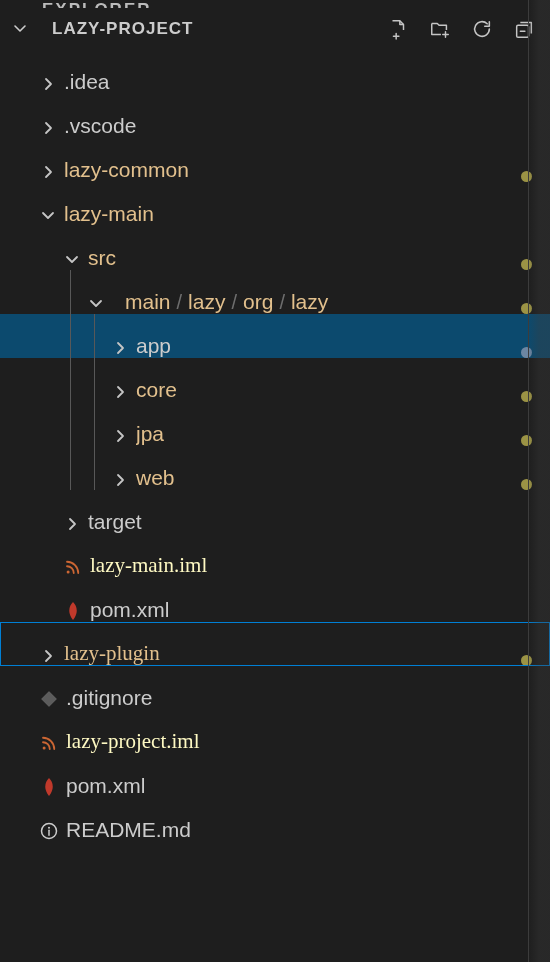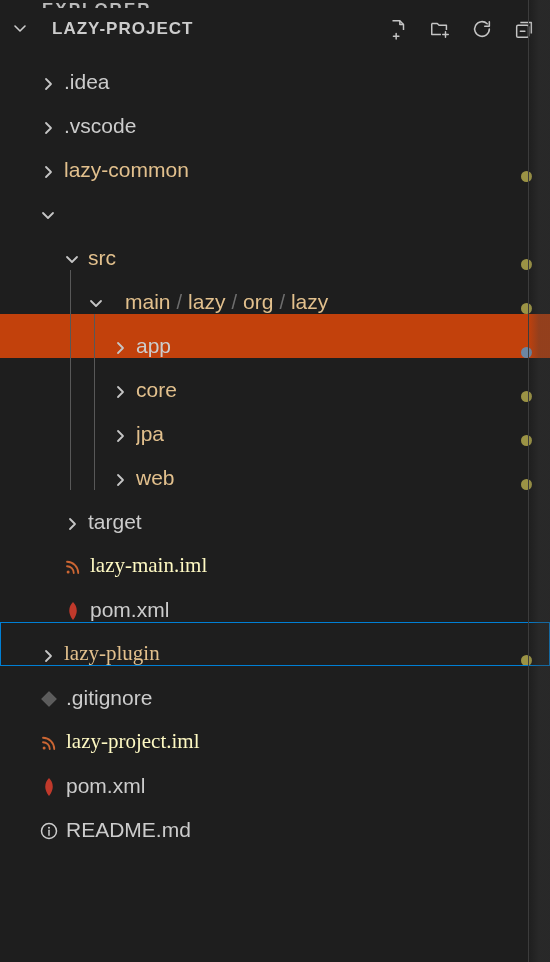--- a/index.html
+++ b/index.html
@@ -65,21 +65,21 @@
     width: 100%;
   }
   .row {
     display: flex;
     align-items: flex-end;
     height: 44px;
     position: relative;
     cursor: pointer;
   }
   .row.selected {
-    background: #c2410c;
+    background: #0c4a6e;
   }
   .row.outlined {
     outline: 1px solid #007fd4;
     outline-offset: -1px;
     font-family: Liberation Serif, serif;
   }
 
   .indent {
     display: inline-block;
     height: 100%;
@@ -228,20 +228,21 @@
       <span class="label yellow">lazy-common</span>
       <span class="status-dot dot-olive"></span>
     </div>
     <div class="row">
       <span class="indent" style="width: 38px;"></span>
       <span class="chevron">
         <svg width="16" height="16" viewBox="0 0 16 16">
           <path d="M3 5l5 5 5-5" stroke="currentColor" stroke-width="1.8" fill="none" stroke-linecap="round" stroke-linejoin="round"></path>
         </svg>
       </span>
+      <span class="label yellow">lazy-main</span>
     </div>
     <div class="row">
       <span class="indent" style="width: 62px;"></span>
       <span class="chevron">
         <svg width="16" height="16" viewBox="0 0 16 16">
           <path d="M3 5l5 5 5-5" stroke="currentColor" stroke-width="1.8" fill="none" stroke-linecap="round" stroke-linejoin="round"></path>
         </svg>
       </span>
       <span class="label yellow">src</span>
       <span class="status-dot dot-olive"></span>

